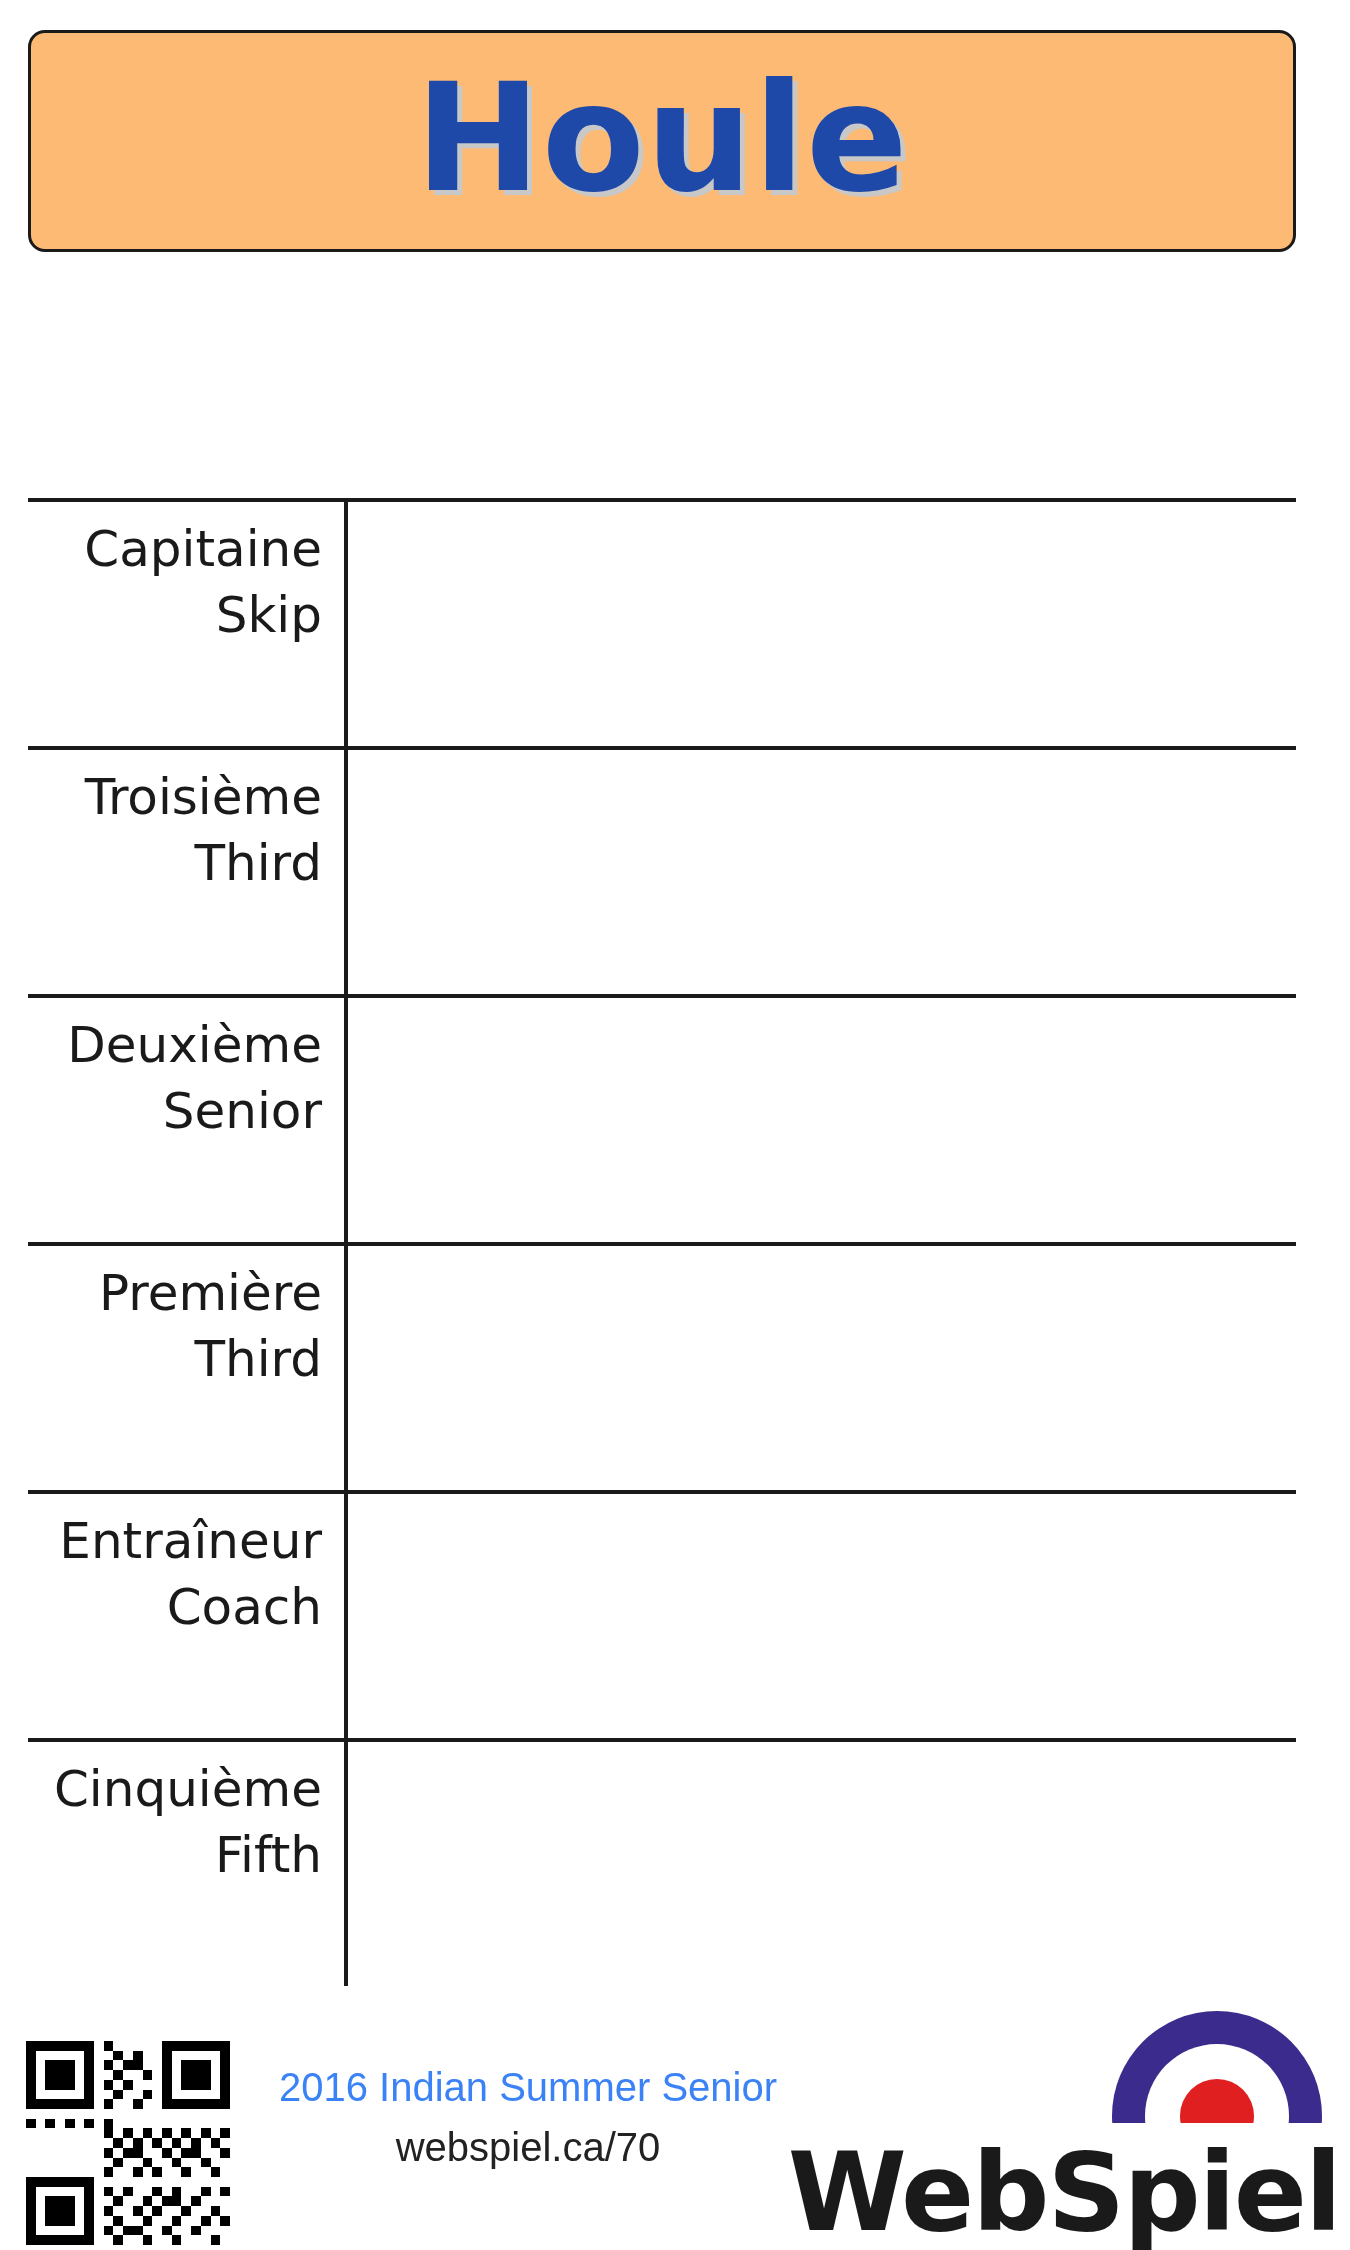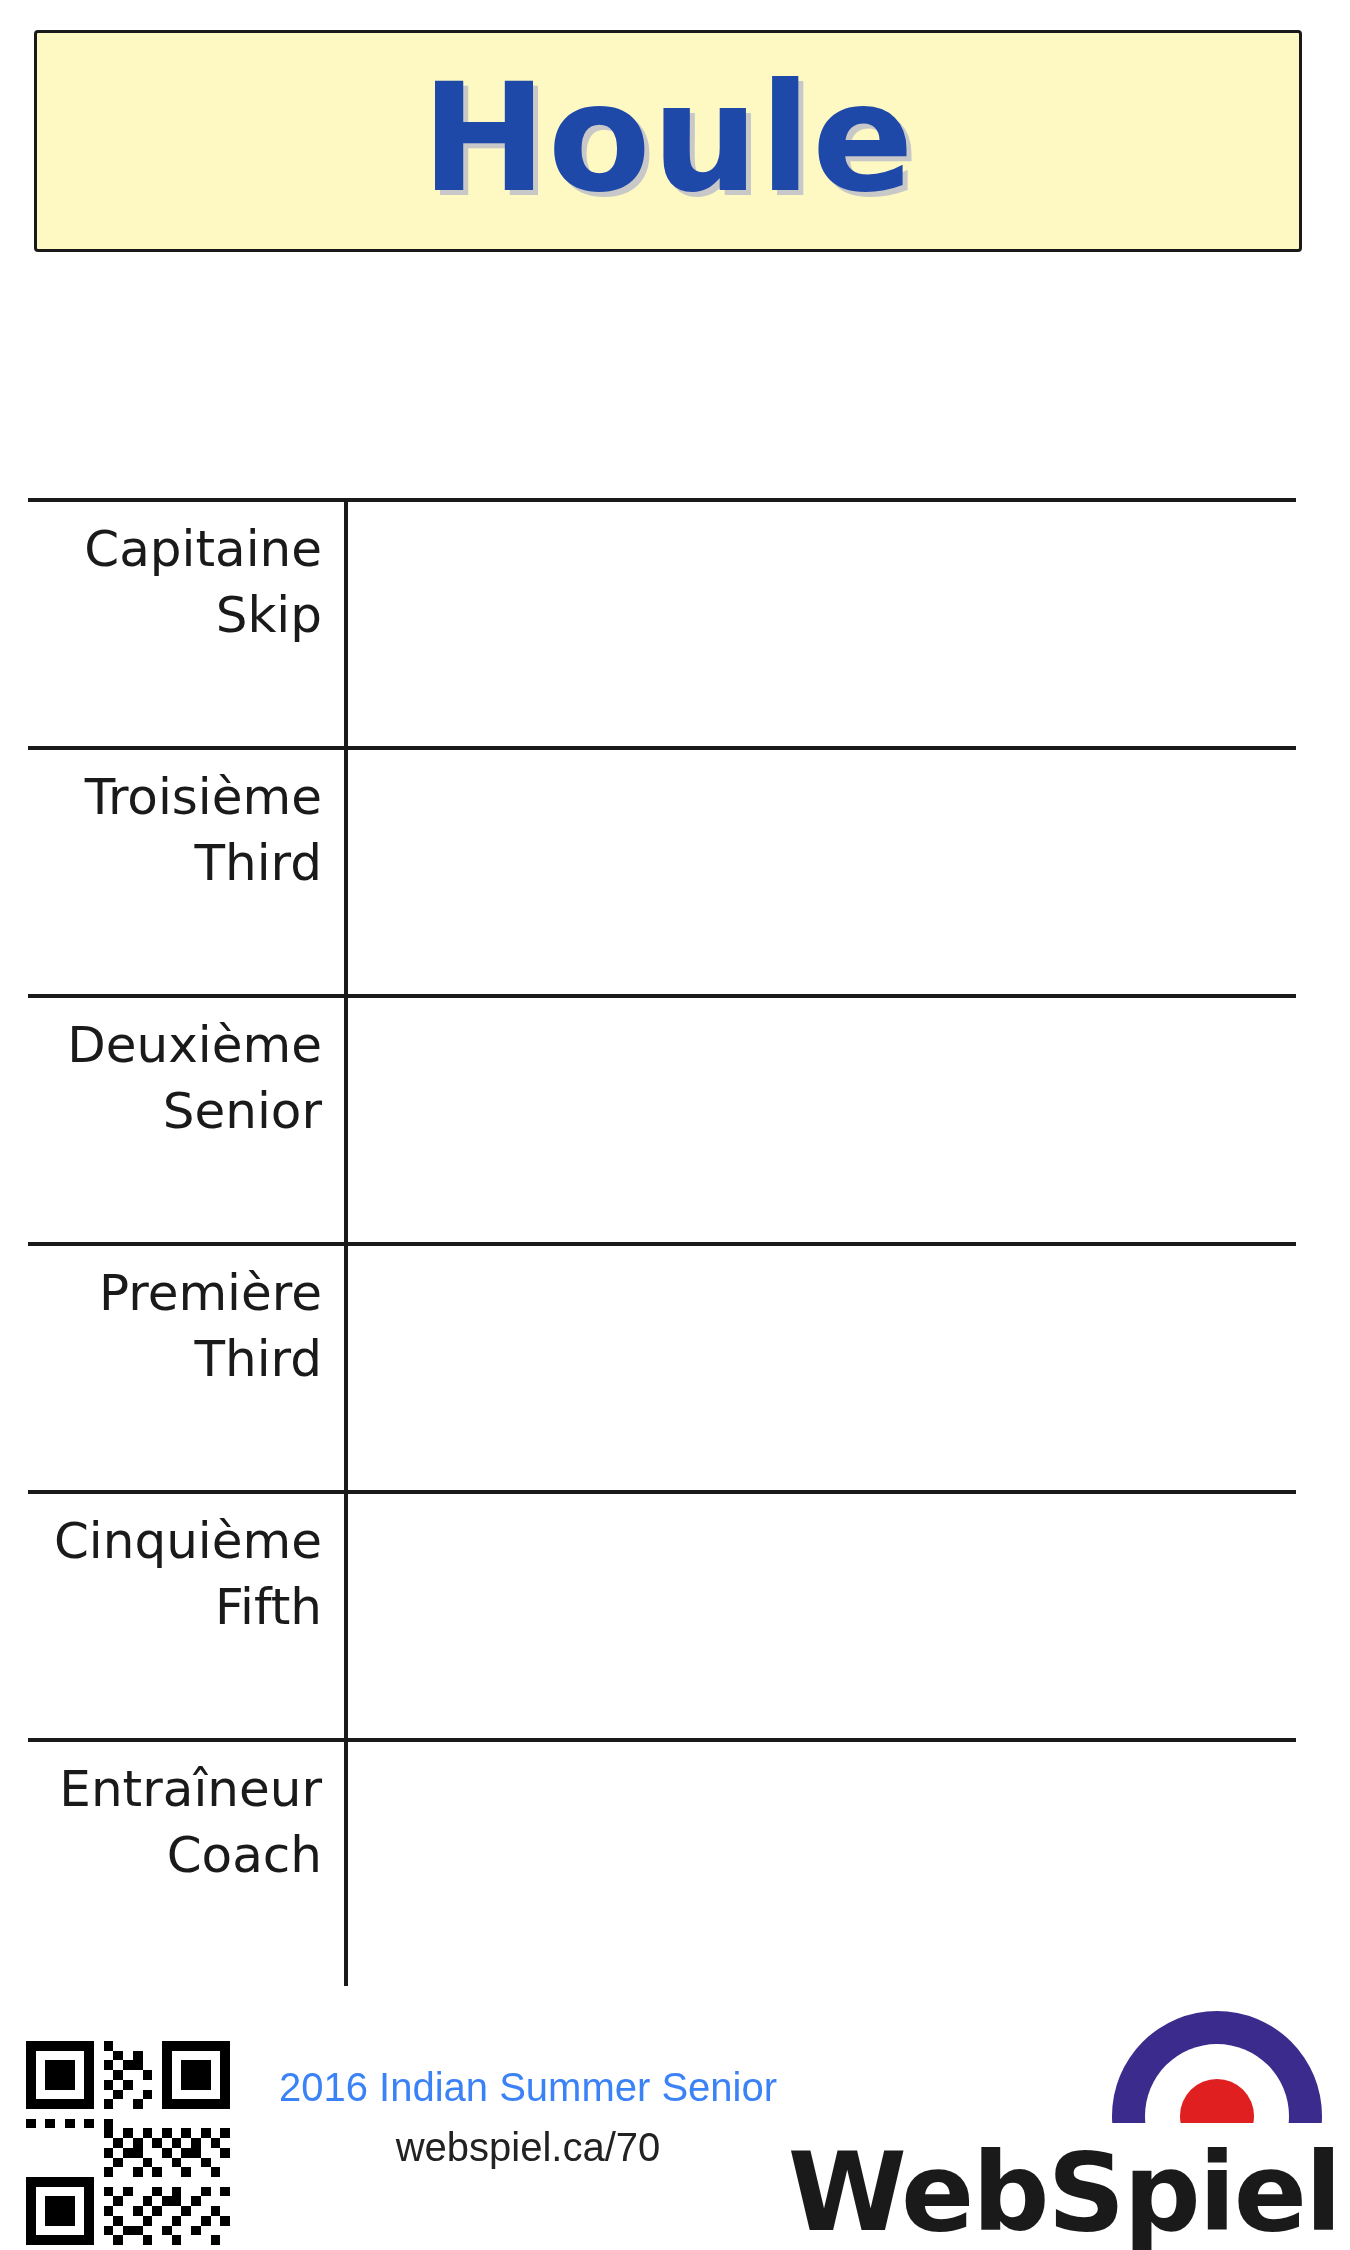--- a/index.html
+++ b/index.html
@@ -11,28 +11,28 @@
     width: 1350px;
     height: 2250px;
     position: relative;
     font-family: "Liberation Sans", sans-serif;
     overflow: hidden;
   }
 
   
   .title-box {
     position: absolute;
-    left: 34px;
+    left: 28px;
     top: 30px;
     width: 1268px;
     height: 222px;
     border: 3px solid #1a1a1a;
-    border-radius: 4px;
+    border-radius: 17px;
     box-sizing: border-box;
-    background: #fef9c3;
+    background: #fdba74;
   }
   .title-text {
     position: absolute;
     left: 0;
     top: 50%;
     width: 100%;
     transform: translateY(-52%);
     text-align: center;
     font-family: "DejaVu Sans", sans-serif;
     font-size: 150px;
@@ -205,30 +205,30 @@
   <div class="roster-row">
     <div class="role-cell">
       <span class="role-fr">Première</span>
       <span class="role-en">Third</span>
     </div>
     <div class="name-cell"></div>
   </div>
 
   <div class="roster-row">
     <div class="role-cell">
+      <span class="role-fr">Entraîneur</span>
+      <span class="role-en">Coach</span>
+    </div>
+    <div class="name-cell"></div>
+  </div>
+
+  <div class="roster-row">
+    <div class="role-cell">
       <span class="role-fr">Cinquième</span>
       <span class="role-en">Fifth</span>
-    </div>
-    <div class="name-cell"></div>
-  </div>
-
-  <div class="roster-row">
-    <div class="role-cell">
-      <span class="role-fr">Entraîneur</span>
-      <span class="role-en">Coach</span>
     </div>
     <div class="name-cell"></div>
   </div>
 
 </div>
 
 <div class="footer">
 
   <div class="qr">
     <svg width="204" height="204" viewBox="0 0 21 21" shape-rendering="crispEdges">

